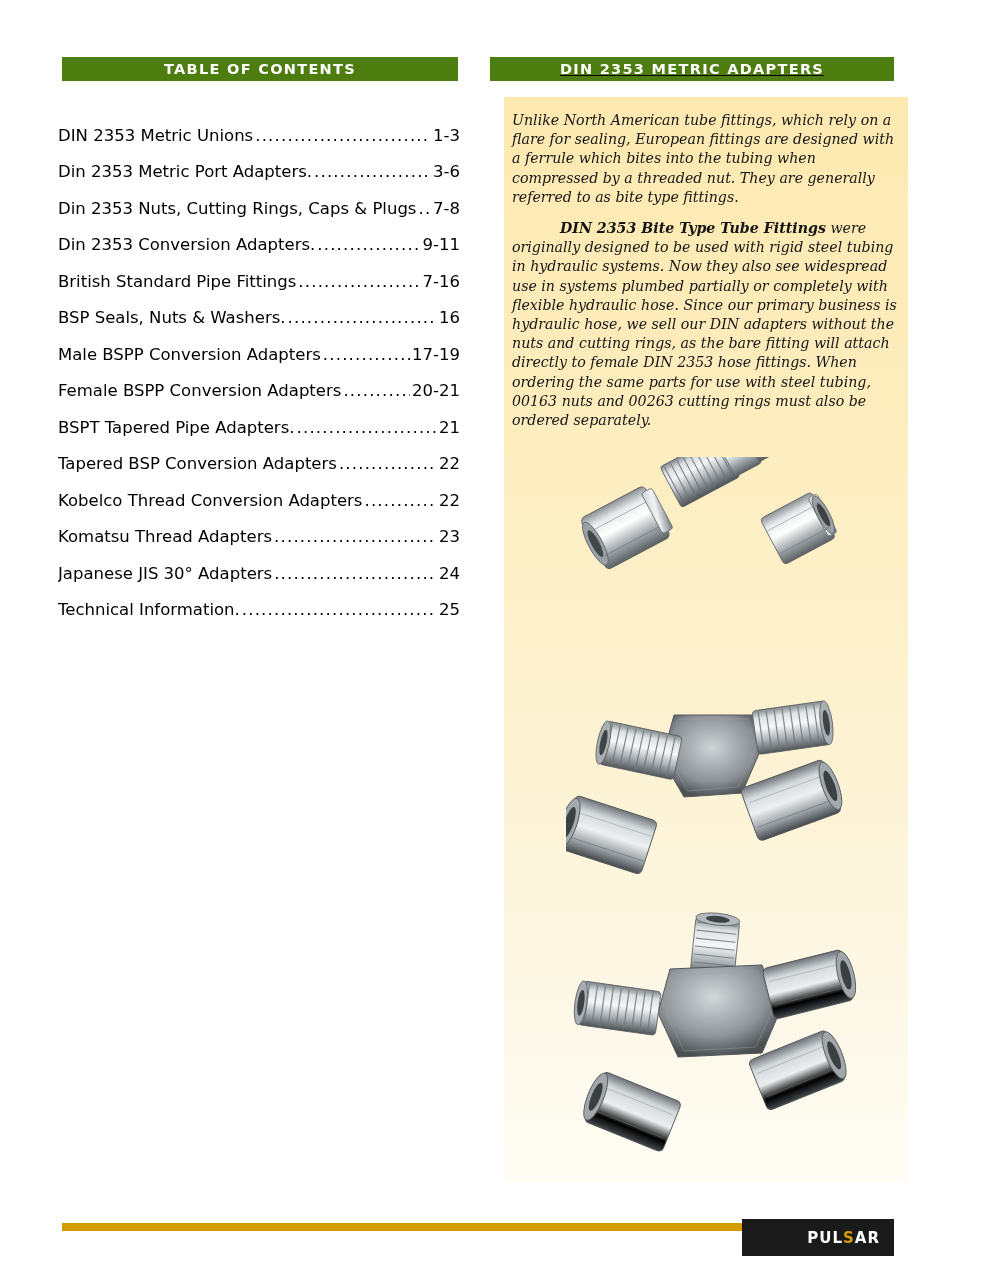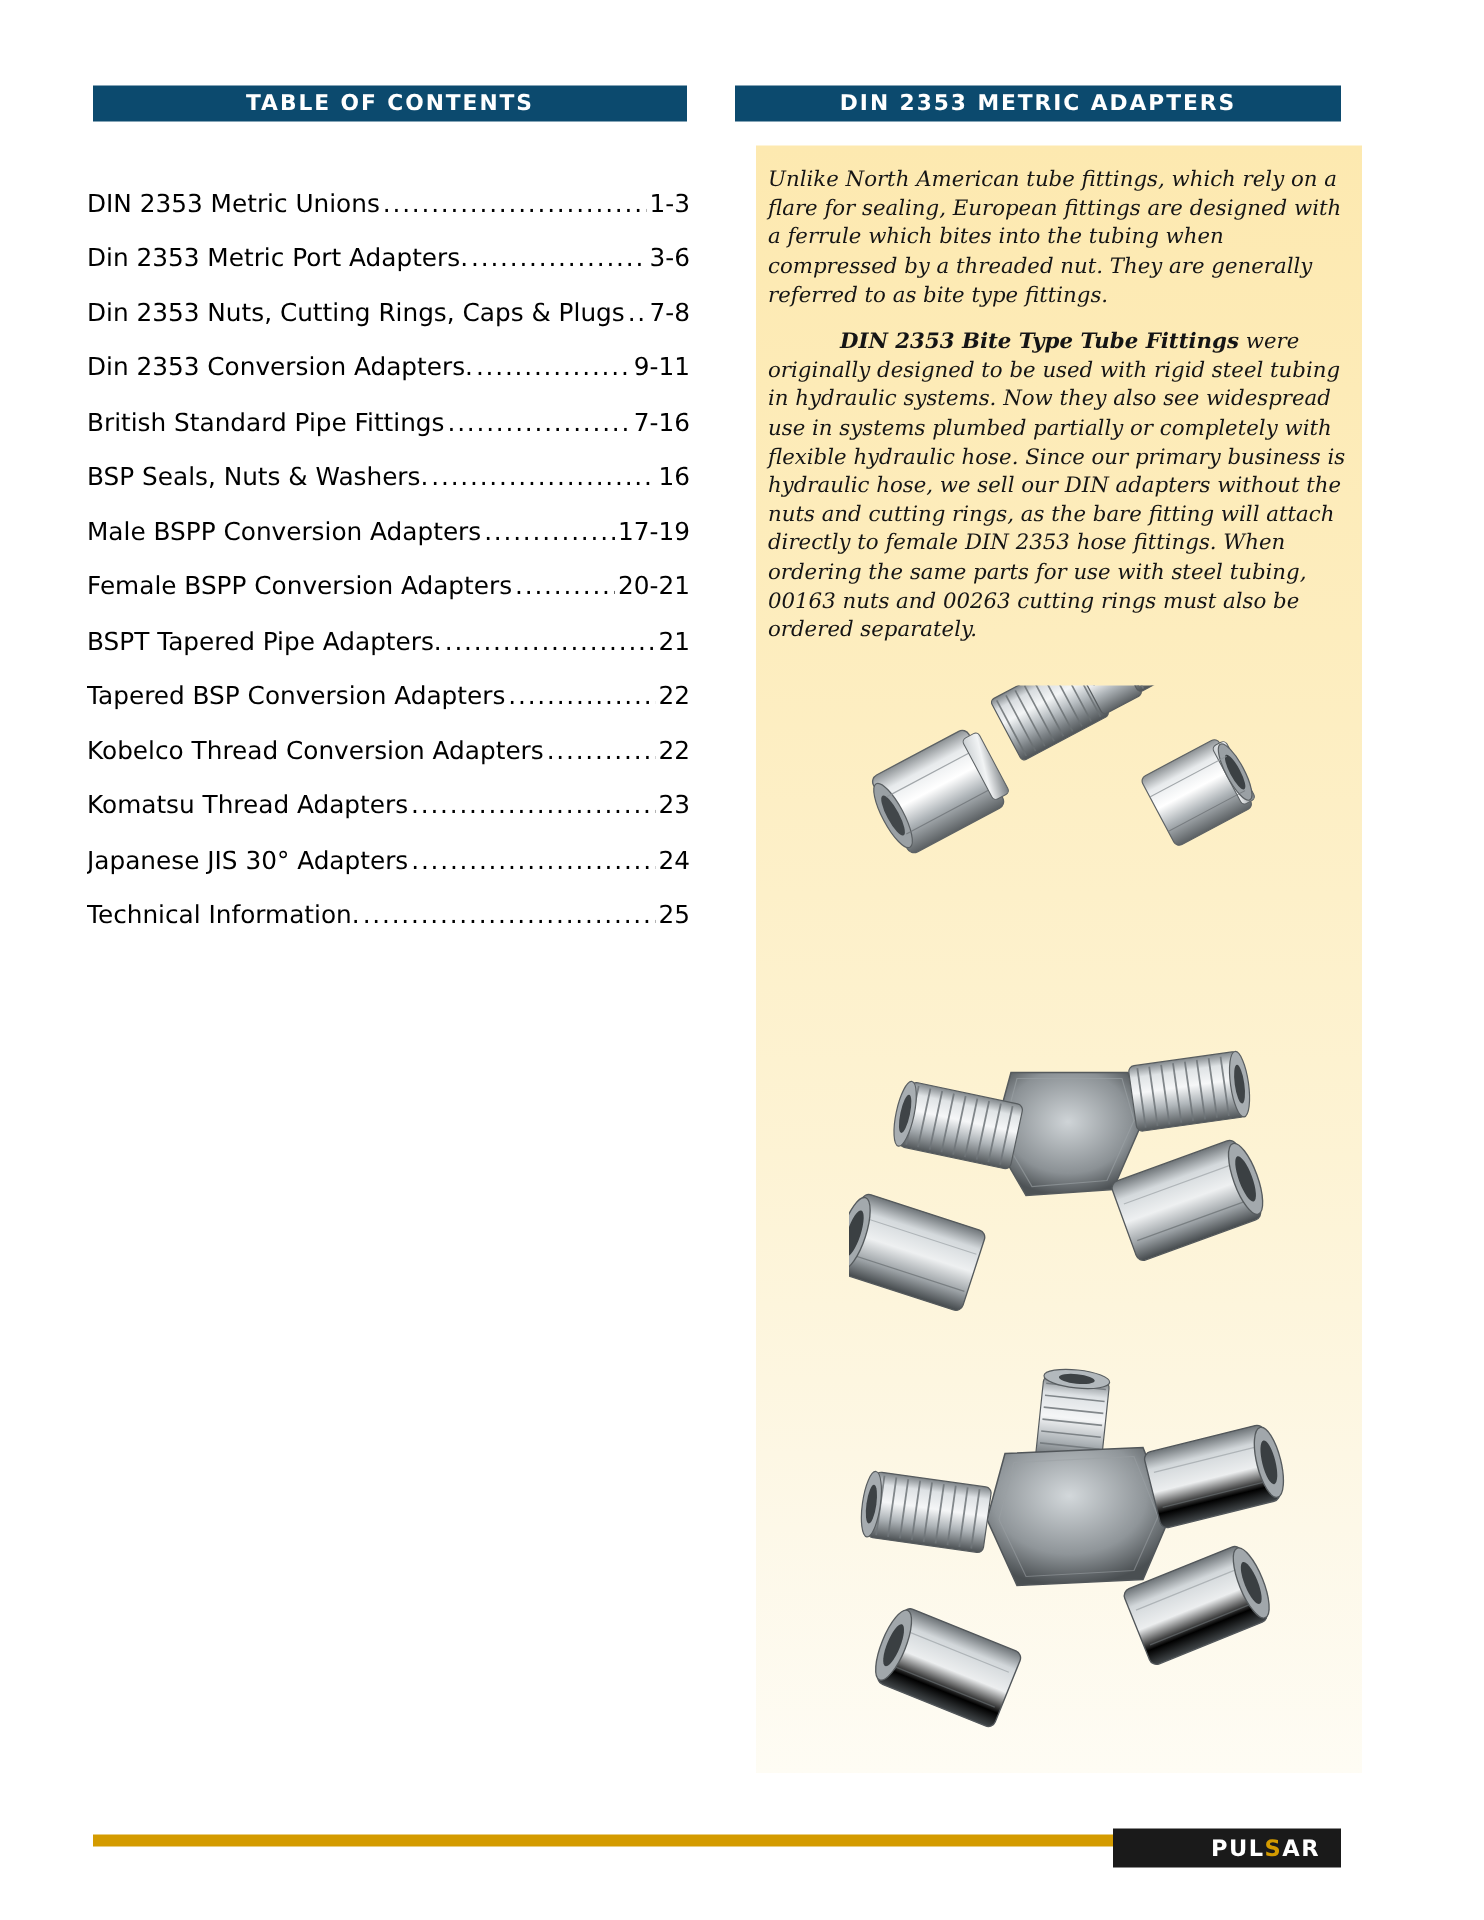--- a/index.html
+++ b/index.html
@@ -18,21 +18,21 @@
   .page {
     position: absolute;
     inset: 0;
     background: #ffffff;
   }
 
   
   .bar {
     position: absolute;
     height: 24px;
-    background: #0c4a6e;
+    background: #4d7c0f;
     display: flex;
     align-items: center;
     justify-content: center;
   }
   .bar-title {
     font-family: "DejaVu Sans", sans-serif;
     font-weight: bold;
     font-size: 14.5px;
     letter-spacing: 1.3px;
     color: #ffffff;
@@ -40,20 +40,21 @@
   }
   #toc-bar {
     left: 62px;
     top: 57px;
     width: 396px;
   }
   #right-bar {
     left: 490px;
     top: 57px;
     width: 404px;
+    text-decoration: underline;
   }
 
   
   #toc-list {
     position: absolute;
     left: 58px;
     top: 108px;
     width: 402px;
   }
   .toc-row {
@@ -129,21 +130,21 @@
     top: 1223px;
     width: 832px;
     height: 8px;
     background: #d49b00;
   }
   #footer-logo-block {
     position: absolute;
     left: 742px;
     top: 1219px;
     width: 152px;
-    height: 26px;
+    height: 37px;
     background: #1a1a1a;
     display: flex;
     align-items: center;
     justify-content: flex-end;
     padding-right: 14px;
     box-sizing: border-box;
   }
   #footer-logo-text {
     font-family: "DejaVu Sans", sans-serif;
     font-weight: bold;

